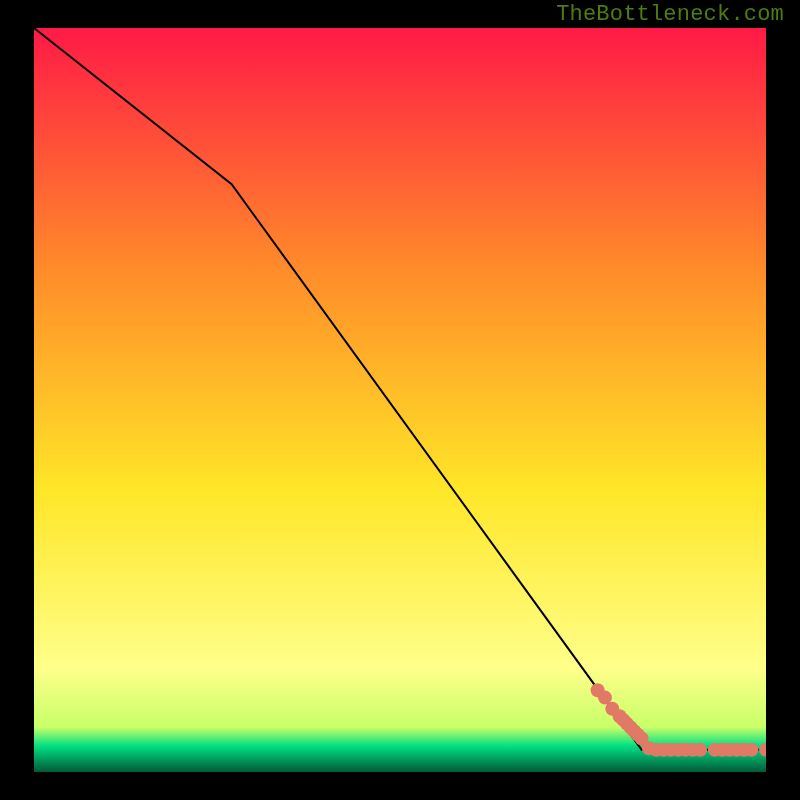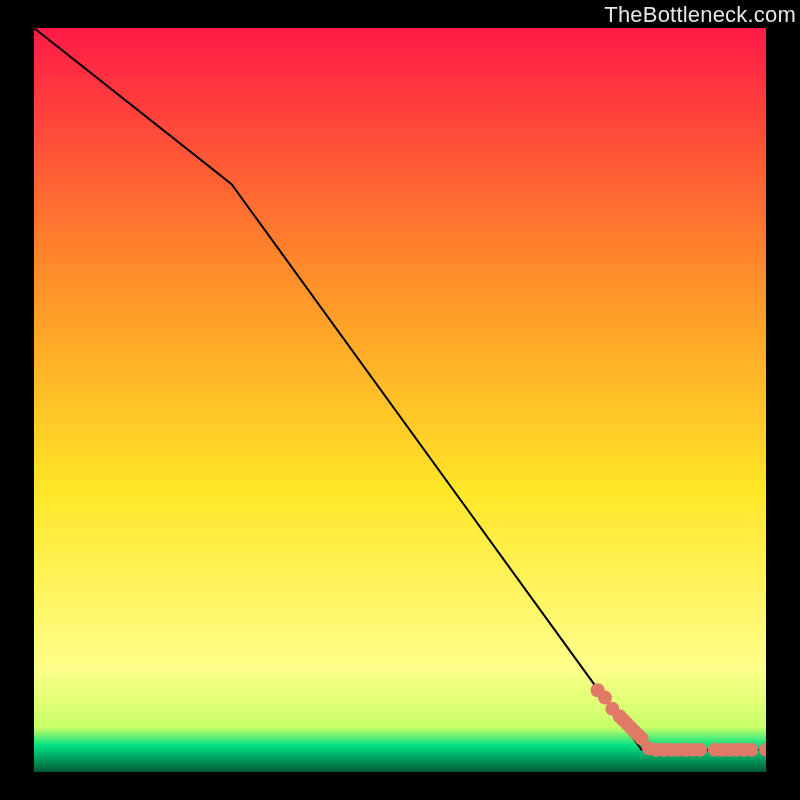--- a/index.html
+++ b/index.html
@@ -12,26 +12,27 @@
     font-family: Arial, Helvetica, sans-serif;
   }
   .wrap {
     position: relative;
     width: 800px;
     height: 800px;
   }
   .watermark {
     position: absolute;
     top: 2px;
-    right: 4px;
+    right: 16px;
     font-size: 22px;
     font-weight: 500;
-    color: #e5e5e5;
+    color: #4d7c0f;
     letter-spacing: 0.2px;
     z-index: 10;
+    font-family: Liberation Mono, monospace;
   }
   .plot {
     position: absolute;
     left: 34px;
     top: 28px;
     width: 732px;
     height: 744px;
   }
   .plot svg {
     display: block;

